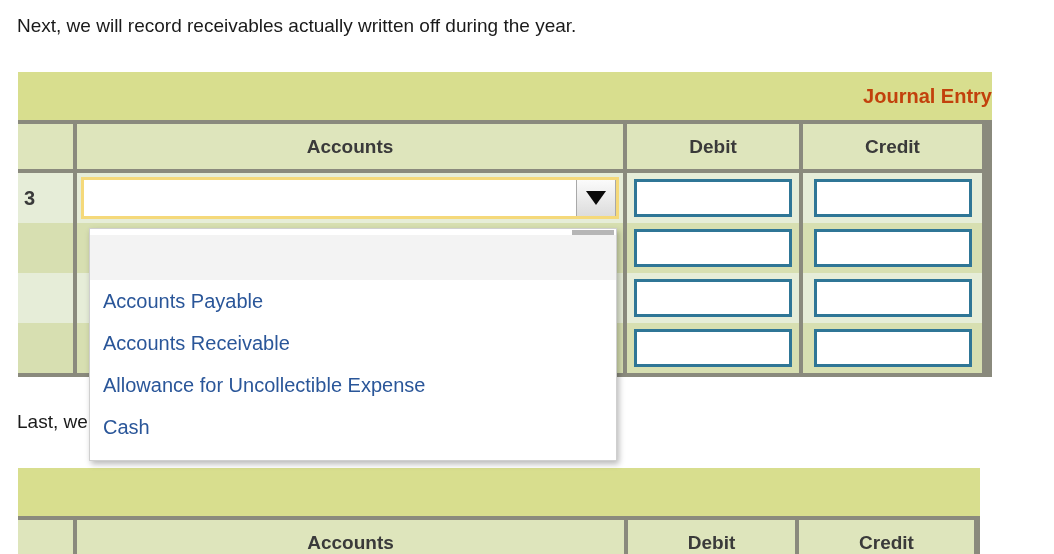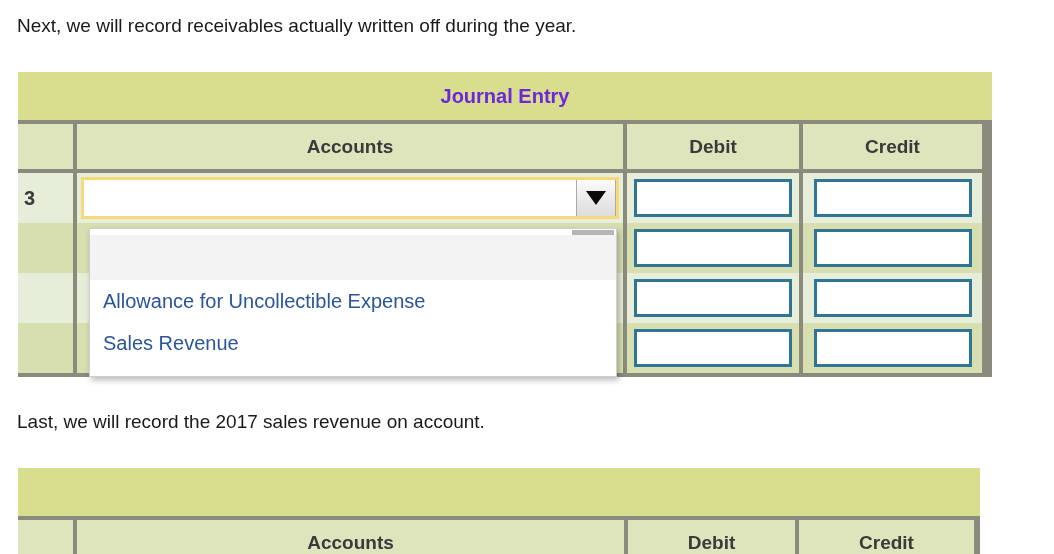--- a/index.html
+++ b/index.html
@@ -30,24 +30,24 @@
   
   .jtable {
     position: absolute;
     border-collapse: separate;
     background: #8a8a7d;
     box-sizing: border-box;
   }
 
   .jt-title {
     background: #d8de8e;
-    color: #6d28d9;
+    color: #c2410c;
     font-size: 20px;
     font-weight: bold;
-    text-align: center;
+    text-align: right;
     line-height: 48px;
     height: 48px;
     box-sizing: border-box;
   }
 
   .jt-head-row {
     display: flex;
     height: 49px;
     background: #8a8a7d;
     border-top: 4px solid #8a8a7d;
@@ -295,15 +295,17 @@
     <div class="gap"></div>
     <div class="jt-head-cell c2-credit">Credit</div>
     <div class="gap2"></div>
   </div>
 </div>
 
 <div id="account-dropdown">
   <div class="dd-scrollbar"></div>
 
   <div class="dd-option blank"></div>
+  <div class="dd-option">Accounts Payable</div>
+  <div class="dd-option">Accounts Receivable</div>
   <div class="dd-option">Allowance for Uncollectible Expense</div>
-  <div class="dd-option">Sales Revenue</div>
+  <div class="dd-option">Cash</div>
 </div>
 
 </body></html>

